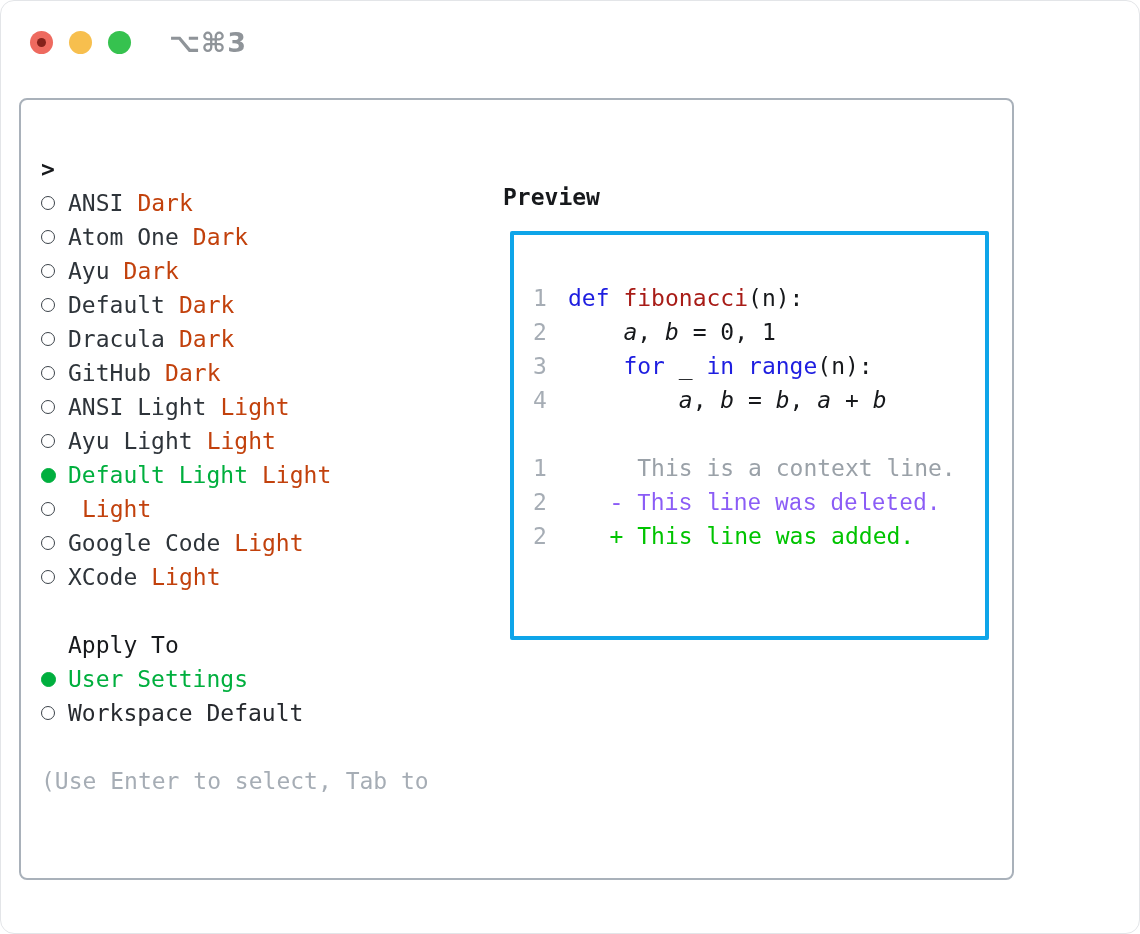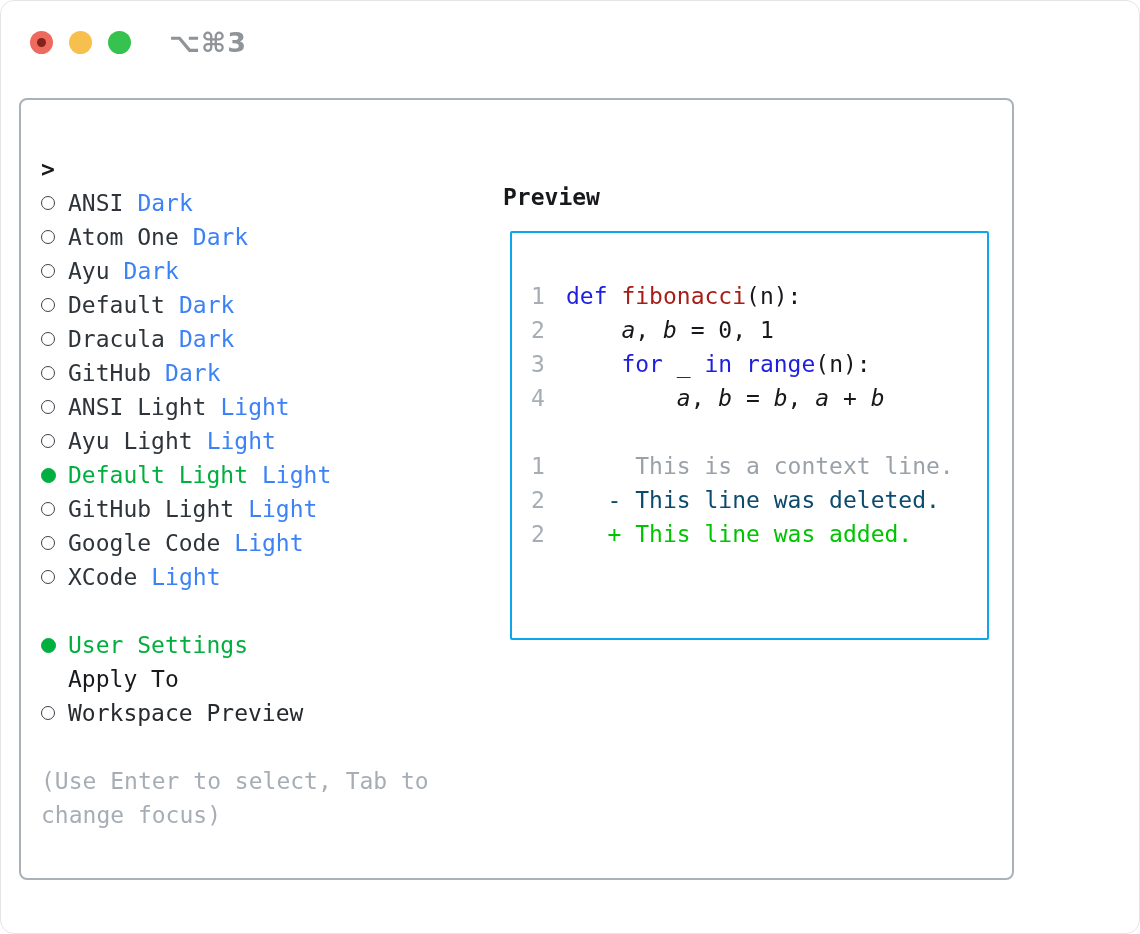--- a/index.html
+++ b/index.html
@@ -39,43 +39,43 @@
   .marker { width:27px; flex:none; display:flex; align-items:center; }
   .hdr-text { font-weight:bold; color:#17191c; }
   .cursor { font-weight:bold; color:#17191c; }
   .circle {
     width:14px; height:14px; border:1.5px solid #3c434a; border-radius:50%;
     display:inline-block;
   }
   .circle.on { width:15px; height:15px; background:#00af3e; border-color:#00af3e; }
   .t-name { color:#2e343a; }
   .t-name.sel { color:#00af3e; }
-  .t-variant { color:#3b82f6; margin-left:14px; }
+  .t-variant { color:#c2410c; margin-left:14px; }
   .apply-label { color:#17191c; }
   .opt-label { color:#26292e; }
   .opt-label.sel { color:#00af3e; }
   .spacer { height:34px; }
   .hint { color:#a6adb5; height:34px; line-height:34px; white-space:pre; }
 
   
   .right-col { position:absolute; left:482px; top:52px;margin-top:28px; }
   .preview-hdr { font-weight:bold; color:#17191c; height:34px; line-height:34px; }
   .pbox {
     margin:17px 0 0 7px; width:479px; height:409px;
-    border:2px solid #0ea5e9; border-radius:2px;
+    border:4px solid #0ea5e9; border-radius:2px;
     padding:46px 0 0 19px; background:#ffffff;
   }
   .cl { height:34px; line-height:34px; white-space:pre; }
   .ln { display:inline-block; width:35px; color:#a6adb5; }
   .kw  { color:#1e1ee0; }
   .fn  { color:#a81c17; }
   .pl  { color:#16181b; }
   .va  { color:#16181b; font-style:italic; }
   .ctx { color:#9aa1a8; }
-  .del { color:#0c4a6e; }
+  .del { color:#8b5cf6;font-family:Liberation Mono, monospace; }
   .add { color:#00c400; }
 </style>
 </head>
 <body>
 
 <div class="window">
 
   <div class="titlebar">
     <span class="light light-close"></span>
     <span class="light light-min"></span>
@@ -131,53 +131,51 @@
         <span class="t-name">Ayu Light</span>
         <span class="t-variant">Light</span>
       </div>
       <div class="row">
         <span class="marker"><span class="circle on"></span></span>
         <span class="t-name sel">Default Light</span>
         <span class="t-variant">Light</span>
       </div>
       <div class="row">
         <span class="marker"><span class="circle"></span></span>
-        <span class="t-name">GitHub Light</span>
         <span class="t-variant">Light</span>
       </div>
       <div class="row">
         <span class="marker"><span class="circle"></span></span>
         <span class="t-name">Google Code</span>
         <span class="t-variant">Light</span>
       </div>
       <div class="row">
         <span class="marker"><span class="circle"></span></span>
         <span class="t-name">XCode</span>
         <span class="t-variant">Light</span>
       </div>
 
       <div class="spacer"></div>
 
+      <div class="row">
+        <span class="marker"></span>
+        <span class="apply-label">Apply To</span>
+      </div>
       <div class="row">
         <span class="marker"><span class="circle on"></span></span>
         <span class="opt-label sel">User Settings</span>
       </div>
       <div class="row">
-        <span class="marker"></span>
-        <span class="apply-label">Apply To</span>
-      </div>
-      <div class="row">
-        <span class="marker"><span class="circle"></span></span>
-        <span class="opt-label">Workspace Preview</span>
+        <span class="marker"><span class="circle"></span></span>
+        <span class="opt-label">Workspace Default</span>
       </div>
 
       <div class="spacer"></div>
 
       <div class="hint">(Use Enter to select, Tab to</div>
-      <div class="hint">change focus)</div>
     </div>
 
     <div class="right-col">
       <div class="preview-hdr">Preview</div>
 
       <div class="pbox">
 
         <div class="cl"><span class="ln">1</span><span class="kw">def</span><span class="pl"> </span><span class="fn">fibonacci</span><span class="pl">(n):</span></div>
 
         <div class="cl"><span class="ln">2</span><span class="pl">    </span><span class="va">a</span><span class="pl">, </span><span class="va">b</span><span class="pl"> = 0, 1</span></div>

